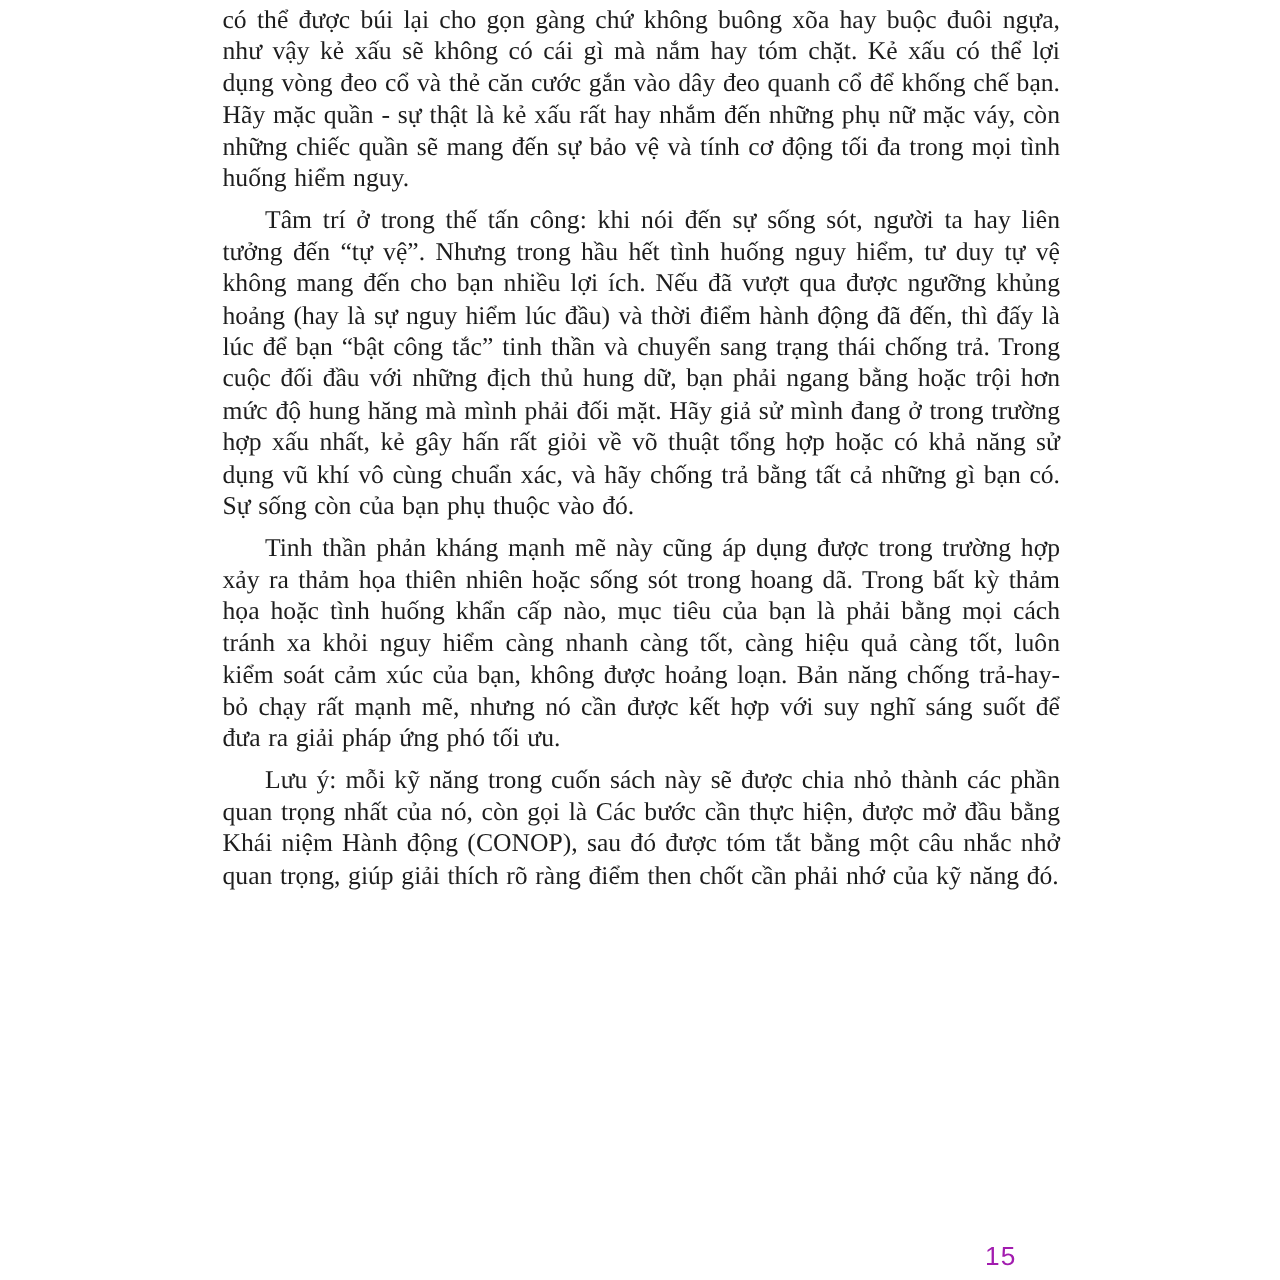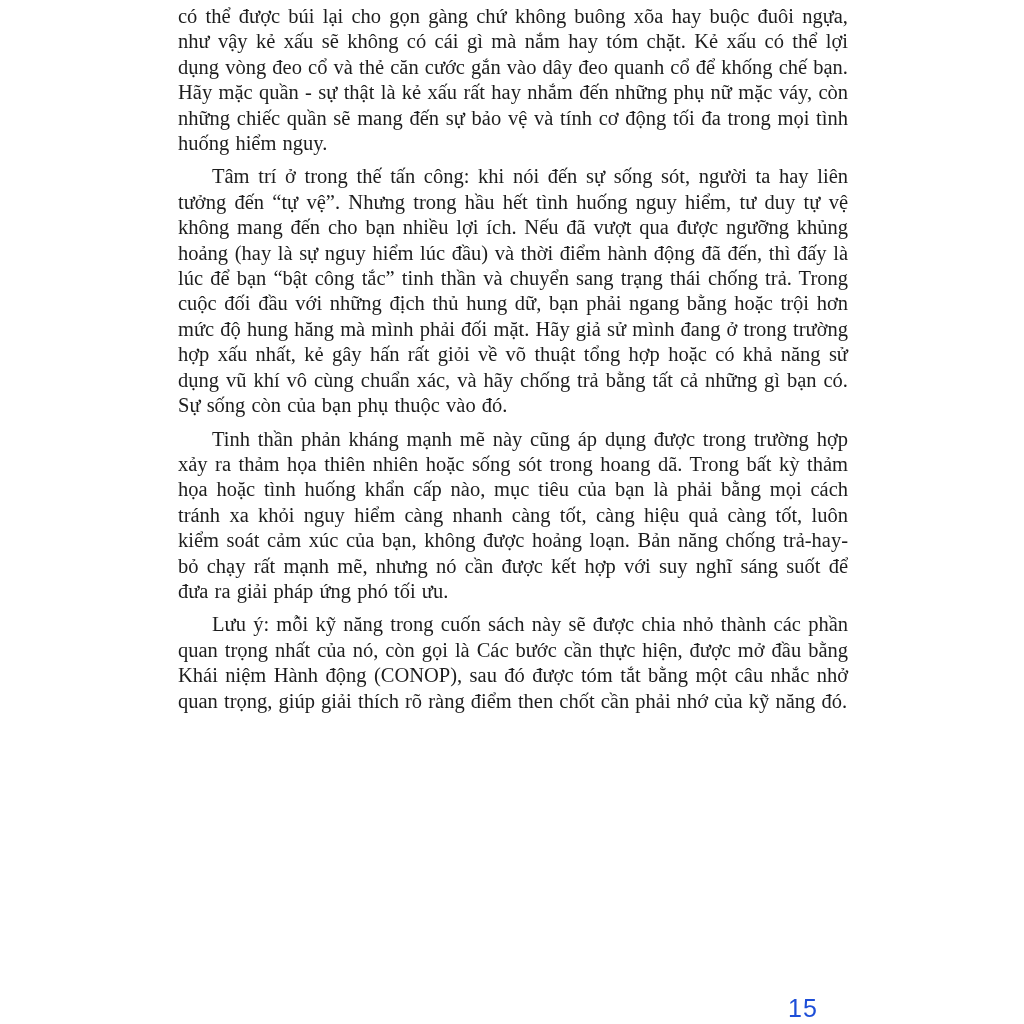--- a/index.html
+++ b/index.html
@@ -34,22 +34,22 @@
     text-indent: 34px;
   }
   .para b {
     font-weight: 400;
   }
   .page-number {
     position: absolute;
     left: 788px;
     top: 994px;
     font-family: "Liberation Sans", "DejaVu Sans", sans-serif;
-    font-size: 25px;
-    color: #1d4ed8;
+    font-size: 21px;
+    color: #a21caf;
     letter-spacing: 1px;
   }
 </style>
 </head>
 <body>
 
 <div class="page">
   <div class="text-block">
 
     <p class="para"><b></b><span>có thể được búi lại cho gọn gàng chứ không buông xõa hay buộc đuôi ngựa, như vậy kẻ xấu sẽ không có cái gì mà nắm hay tóm chặt. Kẻ xấu có thể lợi dụng vòng đeo cổ và thẻ căn cước gắn vào dây đeo quanh cổ để khống chế bạn. Hãy mặc quần - sự thật là kẻ xấu rất hay nhắm đến những phụ nữ mặc váy, còn những chiếc quần sẽ mang đến sự bảo vệ và tính cơ động tối đa trong mọi tình huống hiểm nguy.</span></p>

